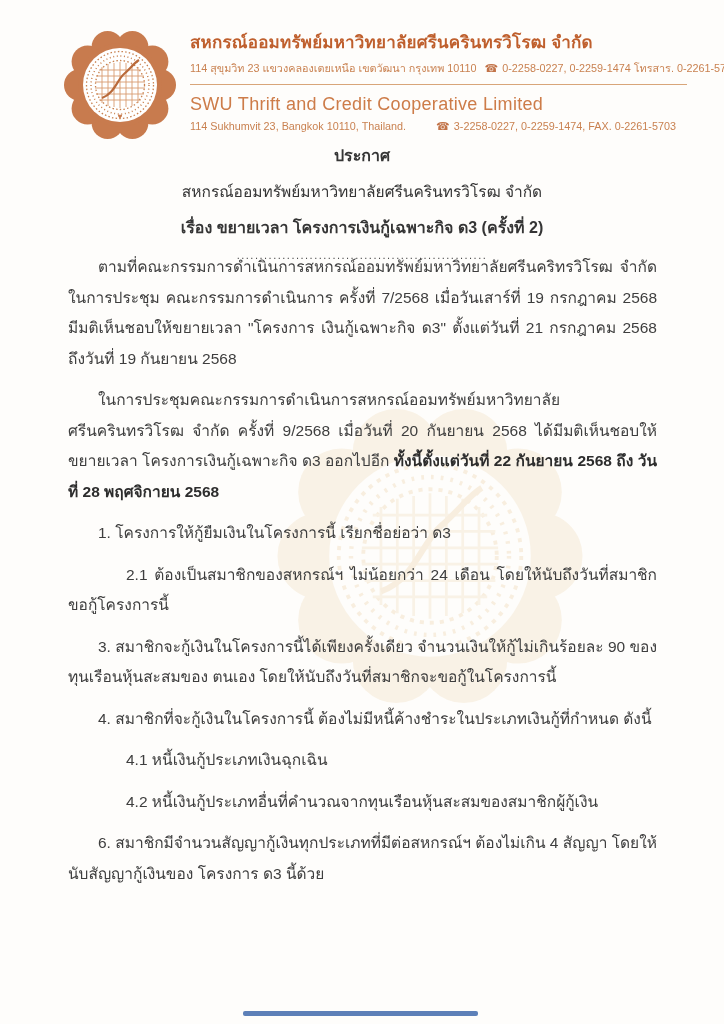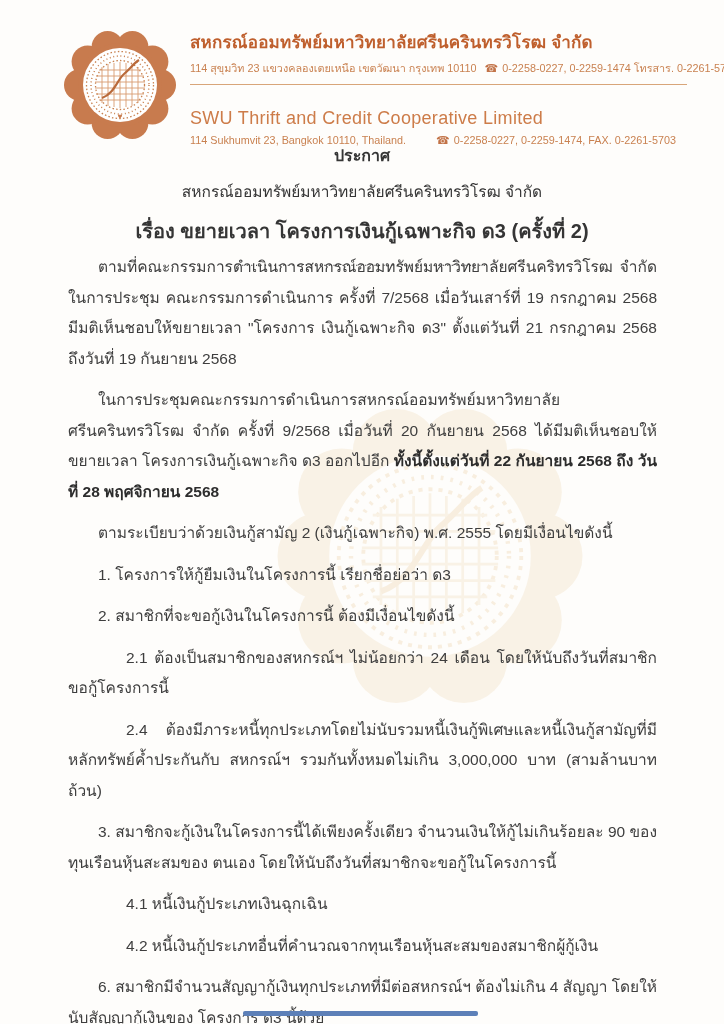--- a/index.html
+++ b/index.html
@@ -13,29 +13,29 @@
   }
   .page{position:absolute;inset:0;background:#fefdfb;}
 
   
   .header{position:absolute;left:62px;top:28px;right:28px;z-index:2;}
   .logo{position:absolute;left:0;top:2px;width:116px;height:110px;}
   .htext{margin-left:128px;}
   .th-name{font-size:17px;font-weight:bold;color:#bf5f2d;letter-spacing:.2px;}
   .addr-line{font-size:10.8px;color:#c98150;margin-top:5px;white-space:nowrap;}
   .hdivider{border-bottom:1.5px solid #d8a579;margin-top:7px;width:497px;}
-  .en-name{font-size:18px;color:#cd7c49;margin-top:23px;letter-spacing:.3px;}
+  .en-name{font-size:18px;color:#cd7c49;margin-top:9px;letter-spacing:.3px;}
   .phone-icon{display:inline-block;font-size:11px;margin:0 4px 0 8px;color:#c27348;}
   .phone-icon.en{margin-left:30px;}
 
   
   .title-block{position:absolute;top:143px;left:0;width:724px;text-align:center;color:#353535;z-index:2;}
   .t1{font-size:16px;font-weight:bold;}
   .t2{font-size:15.5px;margin-top:11px;}
-  .t3{font-size:20px;font-weight:bold;margin-top:11px;}
+  .t3{font-size:16px;font-weight:bold;margin-top:11px;}
   .tdots{font-size:11px;margin-top:9px;letter-spacing:1.5px;color:#4a4a4a;}
 
   
   .body-text{
     position:absolute;left:57px;right:56px;top:241px;
     font-size:15.5px;line-height:30.5px;color:#3e3e3e;
     text-align:justify;z-index:2;
   }
   .bp{margin:11px;}
   .ind1{text-indent:30px;}
@@ -103,40 +103,38 @@
       </g>
       <path d="M40 68 C 52 64 55 50 62 44 S 72 33 77 30" fill="none" stroke="#b96a3b" stroke-width="2.2"></path>
       <text x="58" y="89" font-size="8" text-anchor="middle" fill="#c87b4e">♥</text>
     </svg>
 
     <div class="htext">
       <div class="th-name">สหกรณ์ออมทรัพย์มหาวิทยาลัยศรีนครินทรวิโรฒ จำกัด</div>
       <div class="addr-line"><span>114 สุขุมวิท 23 แขวงคลองเตยเหนือ เขตวัฒนา กรุงเทพ 10110</span><span class="phone-icon">☎</span><span>0-2258-0227, 0-2259-1474 โทรสาร. 0-2261-5703</span></div>
       <div class="hdivider"></div>
       <div class="en-name">SWU Thrift and Credit Cooperative Limited</div>
-      <div class="addr-line"><span>114 Sukhumvit 23, Bangkok 10110, Thailand.</span><span class="phone-icon en">☎</span><span>0-2258-0227, 0-2259-1474, FAX. 0-2261-5703</span></div>
+      <div class="addr-line"><span>114 Sukhumvit 23, Bangkok 10110, Thailand.</span><span class="phone-icon en">☎</span><span>3-2258-0227, 0-2259-1474, FAX. 0-2261-5703</span></div>
     </div>
   </div>
 
   <div class="title-block">
     <div class="t1">ประกาศ</div>
     <div class="t2">สหกรณ์ออมทรัพย์มหาวิทยาลัยศรีนครินทรวิโรฒ จำกัด</div>
     <div class="t3">เรื่อง  ขยายเวลา โครงการเงินกู้เฉพาะกิจ ด3 (ครั้งที่ 2)</div>
     <div class="tdots">.......................................................</div>
   </div>
 
   <div class="body-text">
     <p class="bp ind1">ตามที่คณะกรรมการดำเนินการสหกรณ์ออมทรัพย์มหาวิทยาลัยศรีนคริทรวิโรฒ จำกัด ในการประชุม คณะกรรมการดำเนินการ ครั้งที่ 7/2568 เมื่อวันเสาร์ที่ 19 กรกฎาคม 2568 มีมติเห็นชอบให้ขยายเวลา "โครงการ เงินกู้เฉพาะกิจ ด3" ตั้งแต่วันที่ 21 กรกฎาคม 2568 ถึงวันที่ 19 กันยายน 2568</p>
     <p class="bp ind1"><span>ในการประชุมคณะกรรมการดำเนินการสหกรณ์ออมทรัพย์มหาวิทยาลัยศรีนครินทรวิโรฒ จำกัด ครั้งที่ 9/2568 เมื่อวันที่ 20 กันยายน 2568 ได้มีมติเห็นชอบให้ขยายเวลา โครงการเงินกู้เฉพาะกิจ ด3 ออกไปอีก </span><span class="b">ทั้งนี้ตั้งแต่วันที่ 22 กันยายน 2568 ถึง วันที่ 28 พฤศจิกายน 2568</span></p>
-    <p class="bp ind1">ตามระเบียบว่าด้วยเงินกู้สามัญ 2 (เงินกู้เฉพาะกิจ) พ.ศ. 2555 โดยมีเงื่อนไขดังนี้</p>
     <p class="bp ind1">1. โครงการให้กู้ยืมเงินในโครงการนี้ เรียกชื่อย่อว่า ด3</p>
-    <p class="bp ind1">2. สมาชิกที่จะขอกู้เงินในโครงการนี้ ต้องมีเงื่อนไขดังนี้</p>
     <p class="bp ind2">2.1 ต้องเป็นสมาชิกของสหกรณ์ฯ ไม่น้อยกว่า 24 เดือน โดยให้นับถึงวันที่สมาชิกขอกู้โครงการนี้</p>
-    <p class="bp ind2">2.4 ต้องมีภาระหนี้ทุกประเภทโดยไม่นับรวมหนี้เงินกู้พิเศษและหนี้เงินกู้สามัญที่มีหลักทรัพย์ค้ำประกันกับ สหกรณ์ฯ รวมกันทั้งหมดไม่เกิน 3,000,000 บาท (สามล้านบาทถ้วน)</p>
     <p class="bp ind1">3. สมาชิกจะกู้เงินในโครงการนี้ได้เพียงครั้งเดียว จำนวนเงินให้กู้ไม่เกินร้อยละ 90 ของทุนเรือนหุ้นสะสมของ ตนเอง โดยให้นับถึงวันที่สมาชิกจะขอกู้ในโครงการนี้</p>
+    <p class="bp ind1">4. สมาชิกที่จะกู้เงินในโครงการนี้ ต้องไม่มีหนี้ค้างชำระในประเภทเงินกู้ที่กำหนด ดังนี้</p>
     <p class="bp ind2">4.1 หนี้เงินกู้ประเภทเงินฉุกเฉิน</p>
     <p class="bp ind2">4.2 หนี้เงินกู้ประเภทอื่นที่คำนวณจากทุนเรือนหุ้นสะสมของสมาชิกผู้กู้เงิน</p>
     <p class="bp ind1">6. สมาชิกมีจำนวนสัญญากู้เงินทุกประเภทที่มีต่อสหกรณ์ฯ ต้องไม่เกิน 4 สัญญา โดยให้นับสัญญากู้เงินของ โครงการ ด3 นี้ด้วย</p>
 
   </div>
 
   <div class="bottom-bar"></div>
 
 </div>
 

